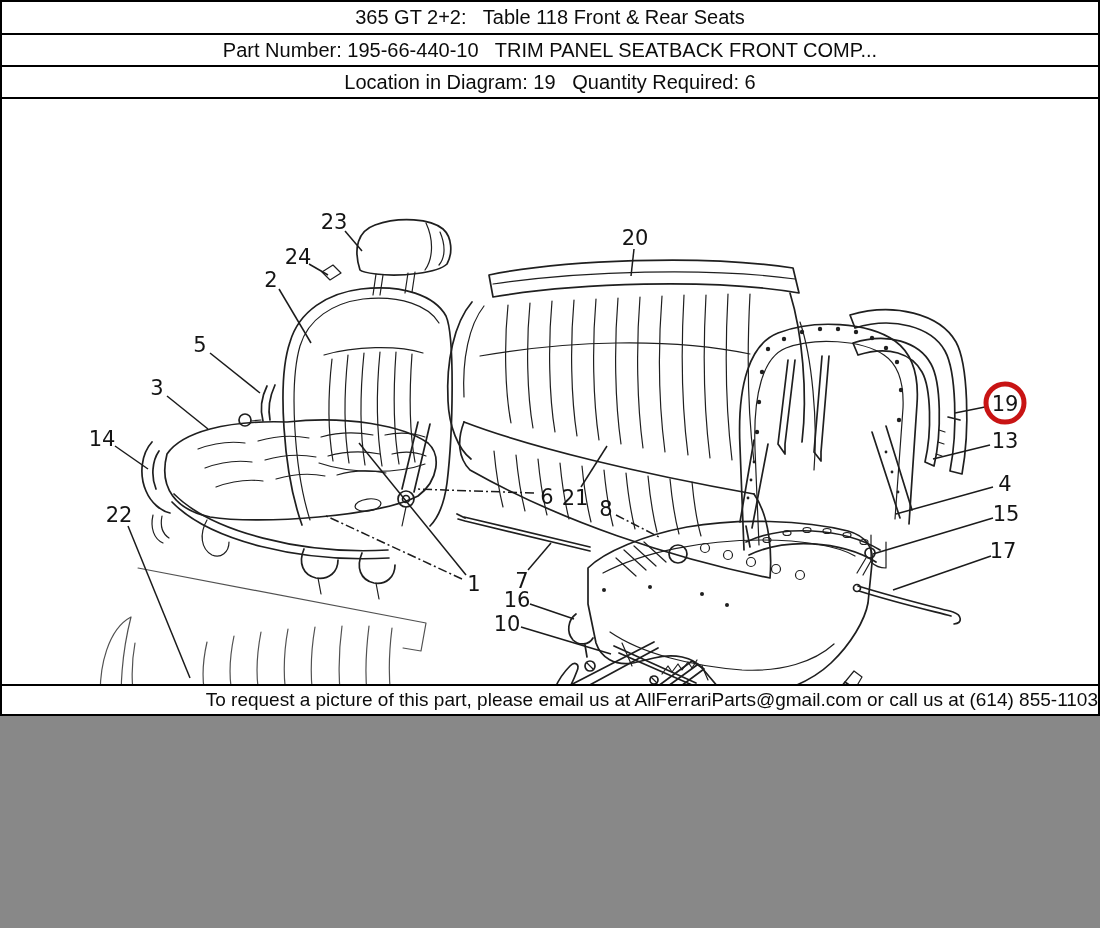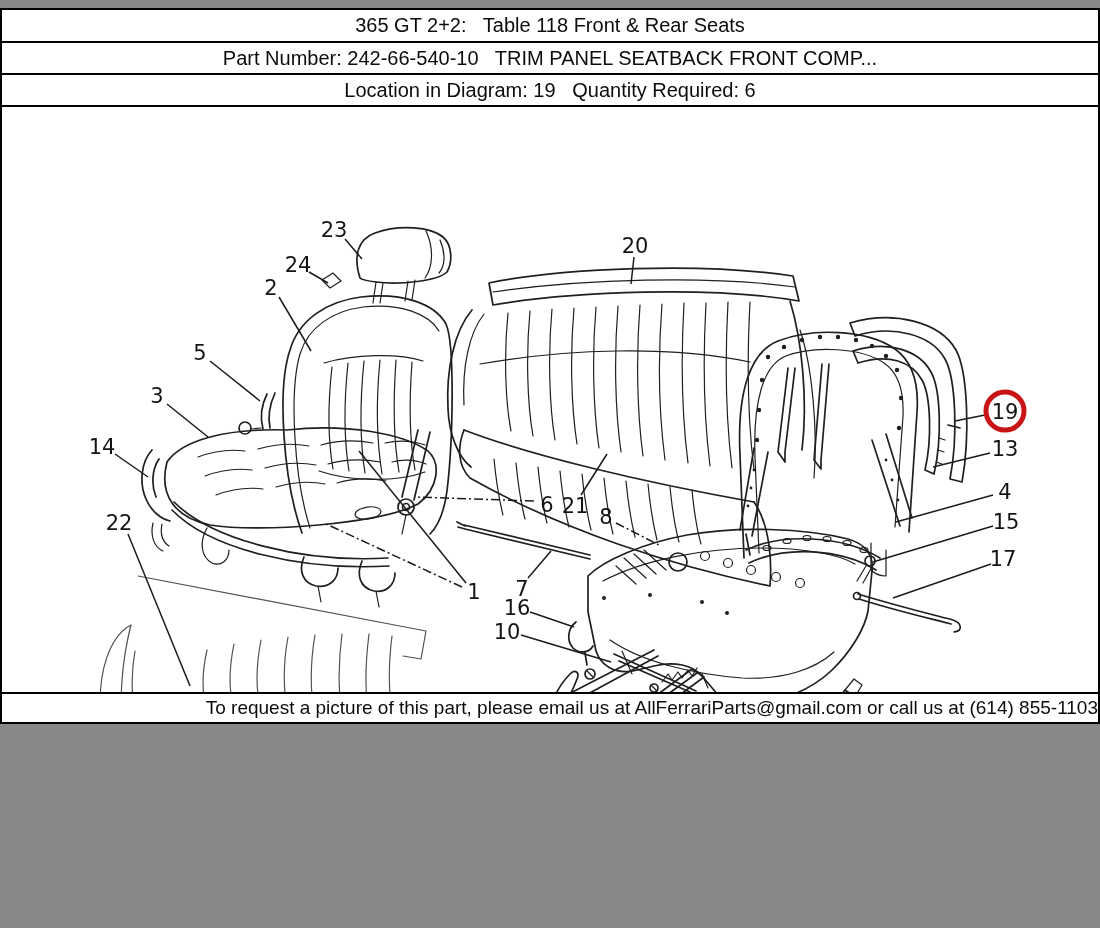--- a/index.html
+++ b/index.html
@@ -1,18 +1,18 @@
 <!DOCTYPE html>
 <html><head>
 <meta charset="utf-8">
 <style>
   html,body{margin:0;padding:0;background:#888;}
   .page{position:relative;width:1100px;height:716px;background:#fff;
         box-sizing:border-box;border:2px solid #000;overflow:hidden;
-        font-family:"Liberation Sans",sans-serif;color:#0c0c0c;margin-top:8px;}
+        font-family:"Liberation Sans",sans-serif;color:#0c0c0c;}
   .hdr{position:absolute;left:0;right:0;display:flex;align-items:center;justify-content:center;
        border-bottom:2px solid #000;background:#fff;white-space:pre;font-size:20px;z-index:3;}
   .h1{top:0;height:31px;}
   .h2{top:33px;height:30px;}
   .h3{top:65px;height:30px;}
   .ftr{position:absolute;left:0;right:0;bottom:0;height:28px;border-top:2px solid #000;
        display:flex;align-items:center;justify-content:flex-end;background:#fff;
        font-size:19px;white-space:pre;z-index:3;}
   svg.diagram{position:absolute;left:0;top:0;width:1100px;height:928px;z-index:1;}
   .art{stroke:#1f1f1f;fill:none;stroke-width:1.7;stroke-linecap:round;stroke-linejoin:round;}
@@ -23,21 +23,21 @@
 </style>
 </head>
 <body>
 
 <div class="page">
 
   <div class="hdr h1">
     <span>365 GT 2+2:   Table 118 Front &amp; Rear Seats</span>
   </div>
   <div class="hdr h2">
-    <span>Part Number: 242-66-540-10   TRIM PANEL SEATBACK FRONT COMP...</span>
+    <span>Part Number: 195-66-440-10   TRIM PANEL SEATBACK FRONT COMP...</span>
   </div>
   <div class="hdr h3">
     <span>Location in Diagram: 19   Quantity Required: 6</span>
   </div>
 
   <svg class="diagram" viewBox="0 0 1100 928">
     <g class="art">
 
       <g>
 

